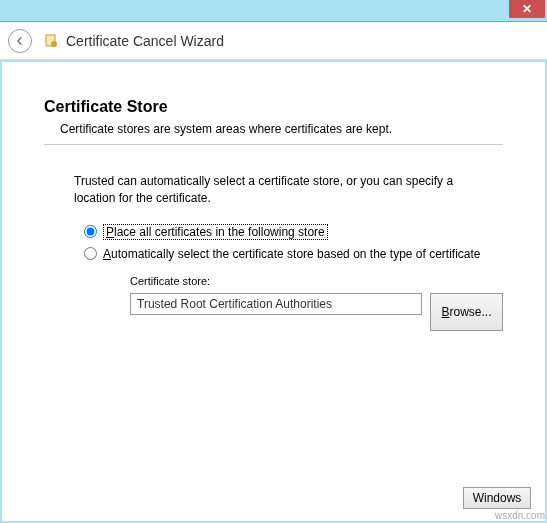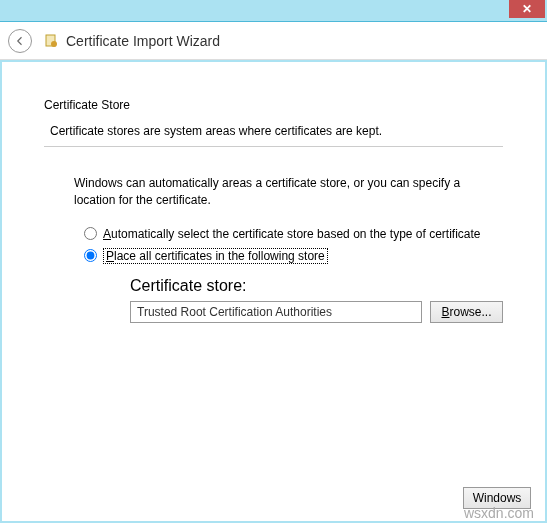--- a/index.html
+++ b/index.html
@@ -10,43 +10,43 @@
     
     .header { height: 38px; background: #fff; display: flex; align-items: center; padding: 0 8px; border-bottom: 1px solid #ddd; }
     .back-btn { width: 24px; height: 24px; border: 1px solid #999; border-radius: 50%; display: flex; align-items: center; justify-content: center; margin-right: 10px; cursor: pointer; color: #666; }
     .back-btn svg { width: 12px; height: 12px; }
     .wizard-icon { width: 18px; height: 18px; margin-right: 6px; display: flex; align-items: center; justify-content: center; }
     .wizard-title { font-size: 14px; color: #333; }
     
     .content-wrap { background: #abe2f2; padding: 2px; height: 463px; }
     .content { background: #fff; height: 100%; padding: 36px 42px 20px 42px; position: relative; }
     
-    .section-title { font-size: 12px; font-weight: normal; color: #000; margin-bottom: 12px; }
-    .section-desc { font-size: 12px; color: #000; margin-left: 6px; margin-bottom: 6px; }
+    .section-title { font-size: 16px; font-weight: bold; color: #000; margin-bottom: 6px; }
+    .section-desc { font-size: 12px; color: #000; margin-left: 16px; margin-bottom: 6px; }
     .hr { border: none; border-top: 1px solid #ccc; margin: 8px 0 28px 0; }
     
     .instruction { font-size: 12px; color: #000; margin-left: 30px; margin-right: 20px; margin-bottom: 18px; line-height: 1.4; }
     
     .radio-row { display: flex; align-items: center; margin-left: 40px; margin-bottom: 8px; }
     .radio-row input[type=radio] { margin-right: 6px; }
     .radio-row label { font-size: 12px; }
     .dotted-focus { border: 1px dotted #000; padding: 0 2px; }
     .underline { text-decoration: underline; }
     
     .store-section { margin-left: 86px; margin-top: 14px; }
-    .store-label { font-size: 16px; margin-bottom: 6px; }
+    .store-label { font-size: 11px; margin-bottom: 6px; }
     .store-row { display: flex; gap: 8px; border-radius: 11px; }
     .store-input { width: 296px; height: 22px; border: 1px solid #999; padding: 2px 6px; font-size: 12px; background: #fff; color: #333; }
-    .browse-btn { width: 74px; height: 22px; border: 1px solid #999; background: linear-gradient(#f5f5f5, #e5e5e5); font-size: 12px; cursor: pointer; }
+    .browse-btn { width: 74px; height: 38px; border: 1px solid #999; background: linear-gradient(#f5f5f5, #e5e5e5); font-size: 12px; cursor: pointer; }
     
     .footer { position: absolute; bottom: 0; left: 0; right: 0; height: 46px; display: flex; align-items: center; justify-content: flex-end; padding-right: 14px; gap: 6px; background: #fff; }
     .btn { width: 68px; height: 22px; border: 1px solid #999; background: linear-gradient(#f5f5f5, #e5e5e5); font-size: 12px; cursor: pointer; }
     .btn-default { border: 1px solid #4a90d9; box-shadow: 0 0 0 1px #4a90d9; }
     
-    .watermark { position: absolute; bottom: 2px; right: 13px; font-size: 14px; color: #aaa; }
+    .watermark { position: absolute; bottom: 2px; right: 2px; font-size: 10px; color: #aaa; }
     .blue-edge { position: absolute; background: #abe2f2; }
   </style>
 </head>
 <body>
 
 <div class="blue-edge" style="top:0;left:0;right:0;height:22px;"></div>
 
 <div class="titlebar" style="position:relative;background:transparent;">
   <div class="close-btn">
     <span>✕</span>
@@ -58,39 +58,39 @@
     <svg viewBox="0 0 16 16">
         <path d="M10 3 L5 8 L10 13" stroke="#666" stroke-width="1.5" fill="none"></path>
       </svg>
   </div>
   <div class="wizard-icon">
     <svg viewBox="0 0 16 16" width="16" height="16">
         <rect x="3" y="2" width="9" height="11" fill="#f4e8b8" stroke="#c0a030"></rect>
         <circle cx="11" cy="11" r="3" fill="#d4a030"></circle>
       </svg>
   </div>
-  <div class="wizard-title">Certificate Import Wizard</div>
+  <div class="wizard-title">Certificate Cancel Wizard</div>
 </div>
 
 <div class="content-wrap">
   <div class="content">
     <div class="section-title">Certificate Store</div>
     <div class="section-desc">Certificate stores are system areas where certificates are kept.</div>
     <hr class="hr">
 
-    <div class="instruction">Windows can automatically areas a certificate store, or you can specify a location for the certificate.</div>
+    <div class="instruction">Trusted can automatically select a certificate store, or you can specify a location for the certificate.</div>
+
+    <div class="radio-row">
+      <input type="radio" name="store" checked="" style="">
+      <label><span class="dotted-focus"><span class="underline">P</span><span>lace all certificates in the following store</span></span></label>
+    </div>
 
     <div class="radio-row">
       <input type="radio" name="store" style="">
       <label><span class="underline">A</span><span>utomatically select the certificate store based on the type of certificate</span></label>
-    </div>
-
-    <div class="radio-row">
-      <input type="radio" name="store" checked="" style="">
-      <label><span class="dotted-focus"><span class="underline">P</span><span>lace all certificates in the following store</span></span></label>
     </div>
 
     <div class="store-section">
       <div class="store-label">Certificate store:</div>
       <div class="store-row">
         <input type="text" class="store-input" readonly="" value="Trusted Root Certification Authorities" style="">
         <button class="browse-btn"><span class="underline">B</span><span>rowse...</span></button>
       </div>
     </div>
 

